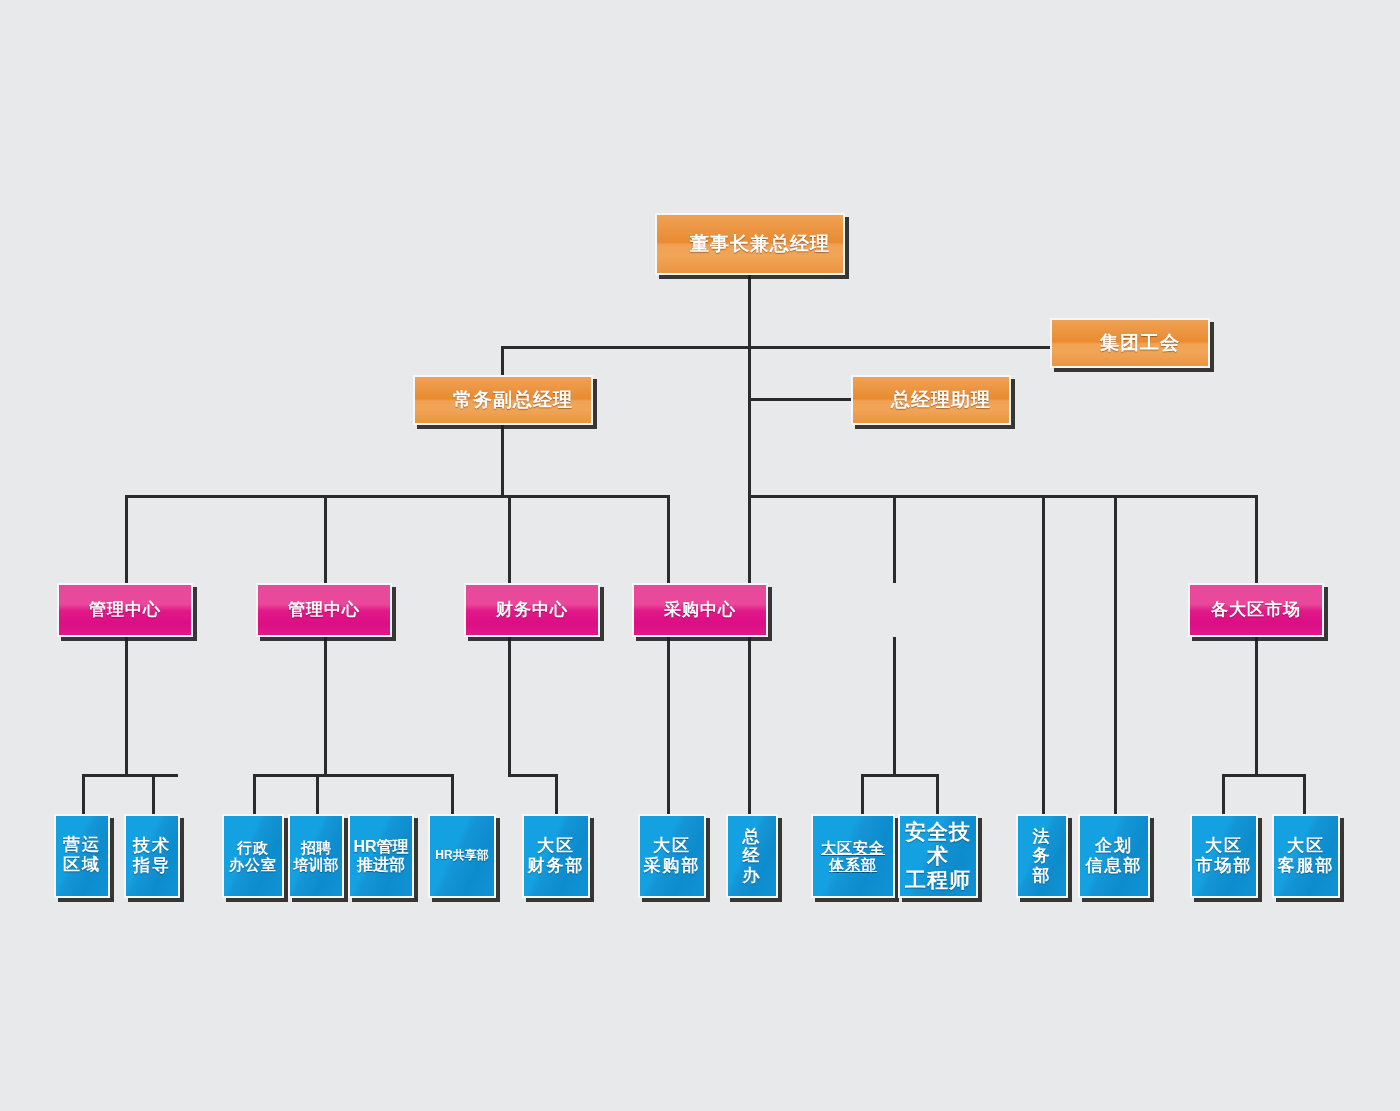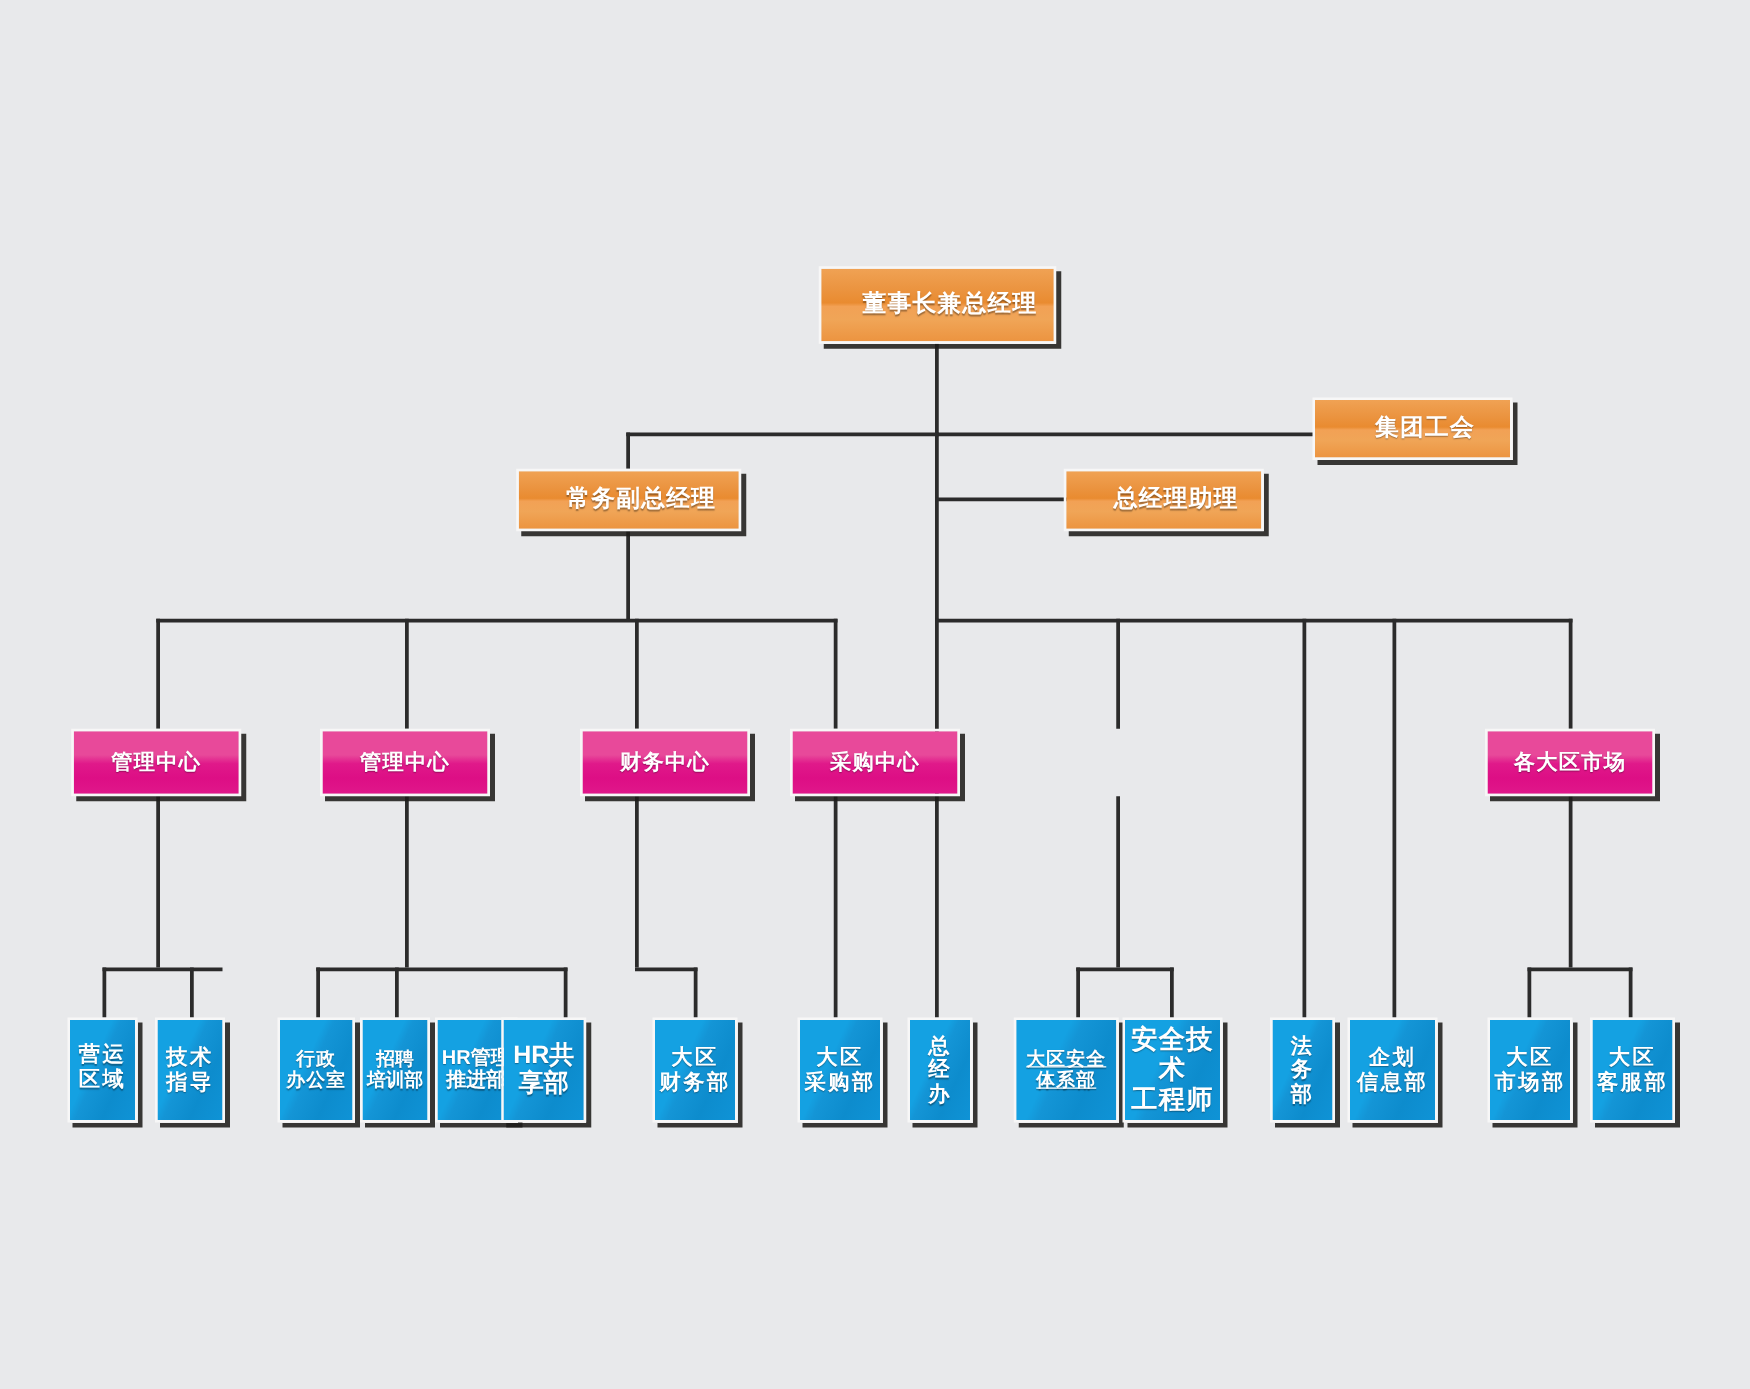--- a/index.html
+++ b/index.html
@@ -186,21 +186,21 @@
   <div class="node blue" style="left:288px;top:814px;width:56px;height:84px;font-size:15px;letter-spacing:0px;">
     <span class="lbl">招聘
 培训部</span>
   </div>
 
   <div class="node blue" style="left:348px;top:814px;width:66px;height:84px;font-size:16px;letter-spacing:0px;">
     <span class="lbl">HR管理
 推进部</span>
   </div>
 
-  <div class="node blue" style="left:401px;top:814px;width:68px;height:84px;font-size:20px;letter-spacing:0px;">
+  <div class="node blue" style="left:428px;top:814px;width:68px;height:84px;font-size:12px;letter-spacing:0px;">
     <span class="lbl">HR共享部</span>
   </div>
 
   <div class="node blue" style="left:522px;top:814px;width:68px;height:84px;">
     <span class="lbl">大区
 财务部</span>
   </div>
 
   <div class="node blue" style="left:638px;top:814px;width:68px;height:84px;">
     <span class="lbl">大区

